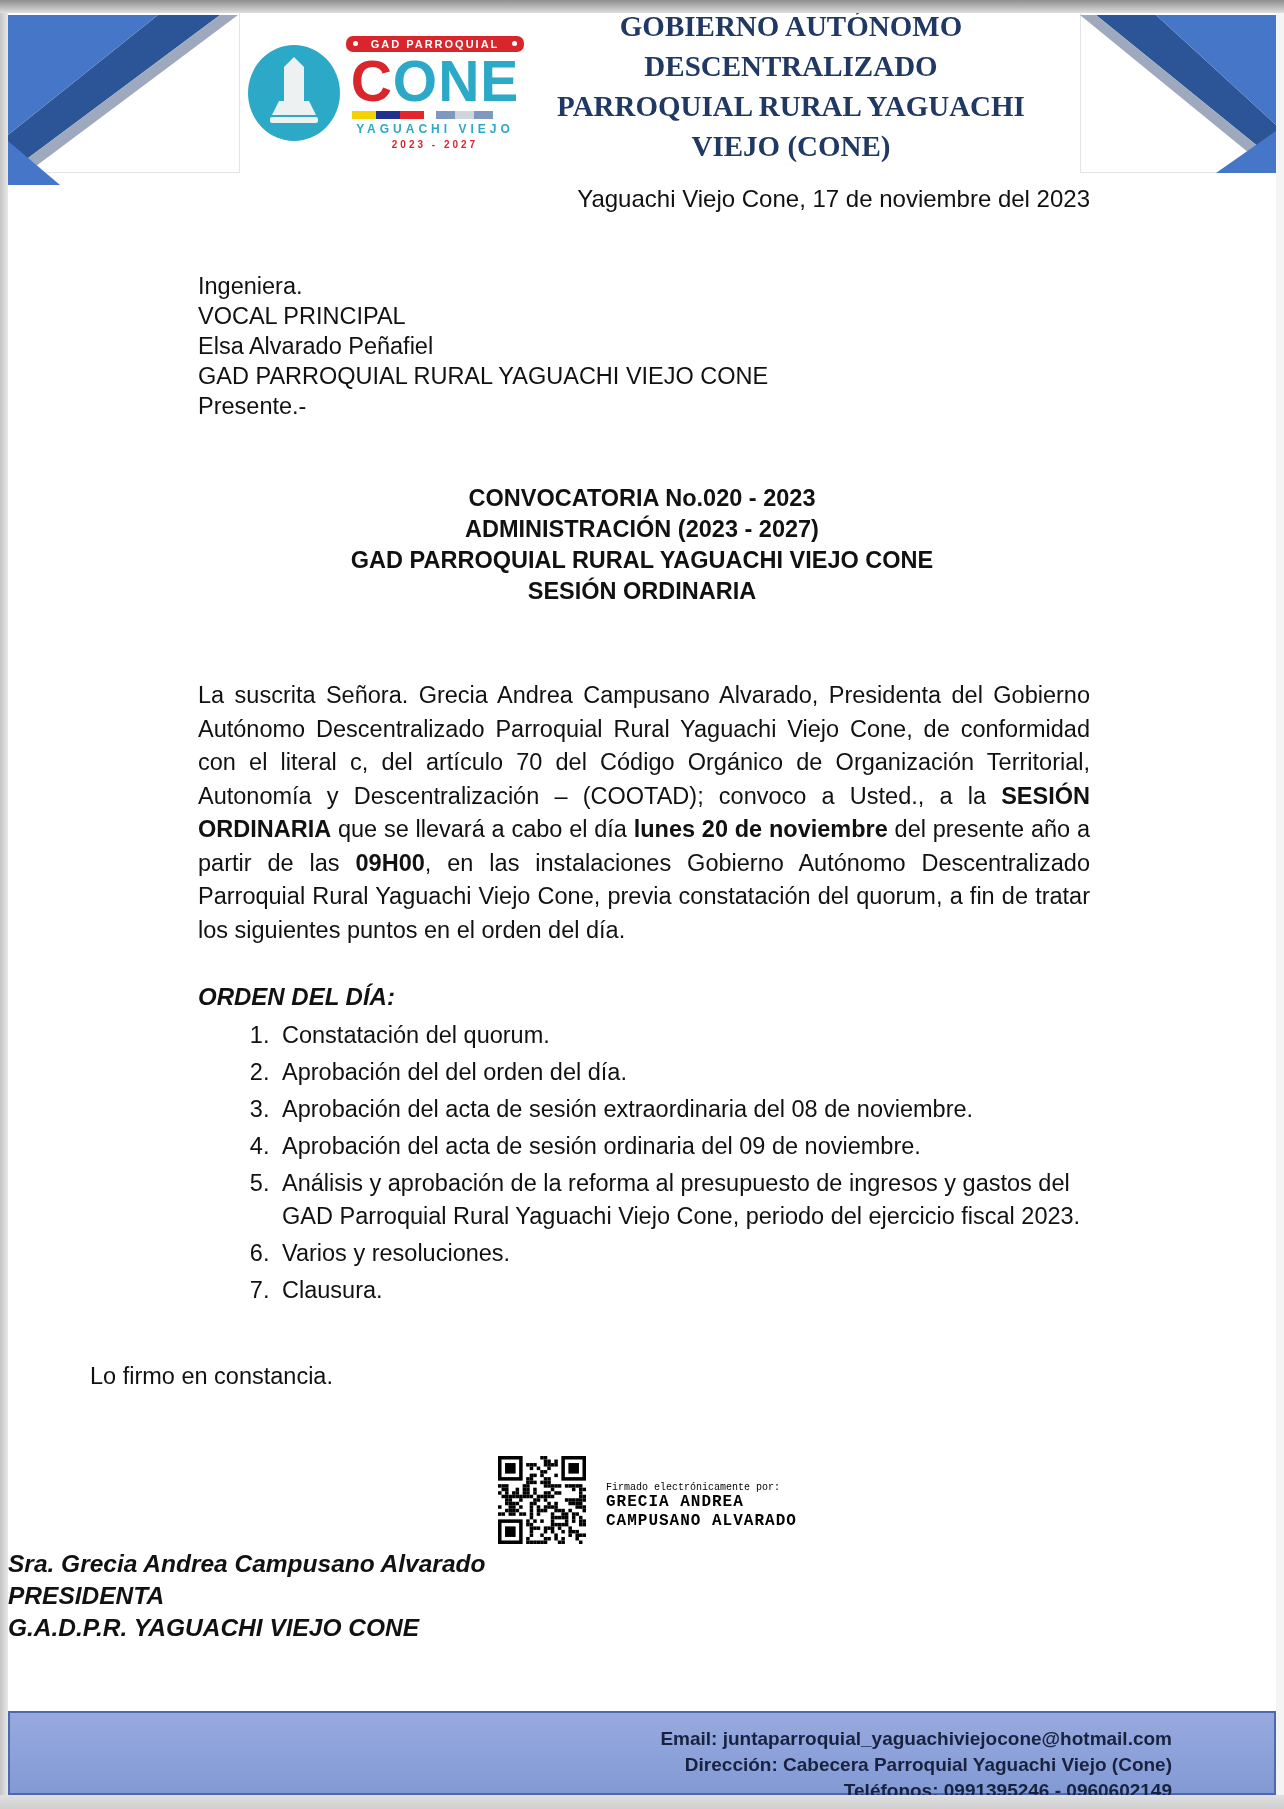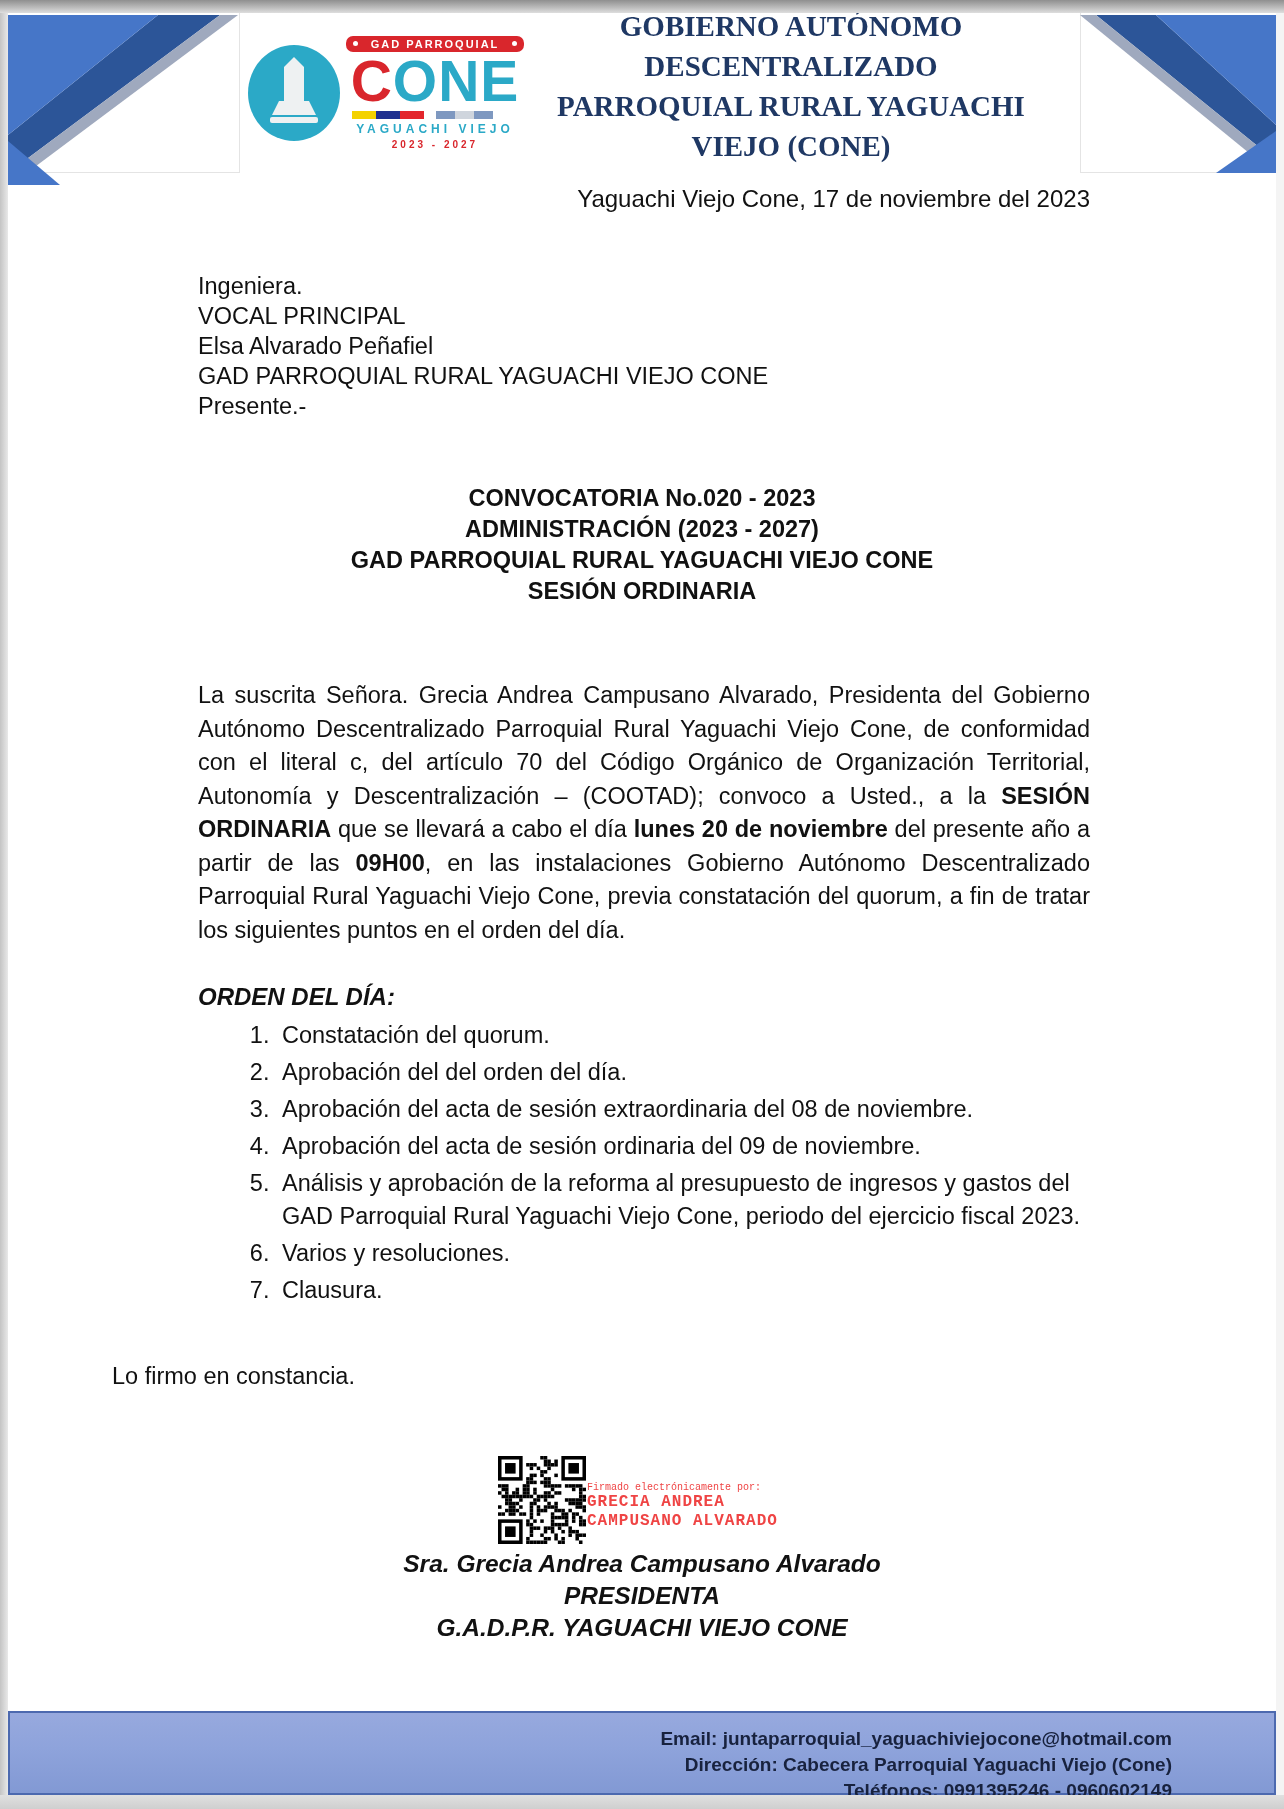--- a/index.html
+++ b/index.html
@@ -60,30 +60,30 @@
   .dateline { margin-top:12px; text-align:right; padding-right:186px; font-size:24px; }
   .addressee { margin:58px 0 0 190px; font-size:23.5px; line-height:30px; }
   .doc-title { margin-top:62px; text-align:center; font-weight:bold; font-size:23.5px; line-height:31px; }
   .body-par {
     margin:72px 186px 0 190px; text-align:justify; font-size:23.5px; line-height:33.5px;
     text-justify:inter-word;
   }
   .agenda-heading { margin:36px 0 0 190px; font-weight:bold; font-size:24px;font-style:italic; }
   .agenda-list { margin:8px 186px 0 232px; font-size:23.5px; line-height:33px; padding-left:36px; }
   .agenda-list li { margin-bottom:4px; padding-left:6px; }
-  .closing { margin:56px 0 0 104px; font-size:23.5px; }
+  .closing { margin:56px 0 0 82px; font-size:23.5px; }
 
   
   .sig-block { margin-top:66px; }
   .qr-row { display:flex; align-items:flex-start; margin-left:490px; }
   .qr-svg { width:88px; height:88px; display:block; }
-  .qr-text { margin-left:1px; padding-top:26px; font-family:"Liberation Mono", monospace; color:#ef4444; }
+  .qr-text { margin-left:20px; padding-top:26px; font-family:"Liberation Mono", monospace; color:#000000; }
   .esign-label { font-size:10px; line-height:11px; }
   .esign-name { font-size:16px; font-weight:bold; line-height:19px; letter-spacing:1px; }
-  .sig-lines { text-align:center; margin-top:4px; font-weight:bold; font-style:italic; font-size:24.5px; line-height:32px; }
+  .sig-lines { margin-top:4px; font-weight:bold; font-style:italic; font-size:24.5px; line-height:32px; }
 
   
   .page-footer {
     position:absolute; left:0; right:0; bottom:0; height:84px;
     background:linear-gradient(180deg,#97a9de 0,#8ea3db 45%,#8299d4 100%);
     border:2px solid #4c69af;
     text-align:right; padding:13px 102px 0 0;
     font-size:19px; font-weight:bold; line-height:26px; color:#18223e;
   }
 </style>

